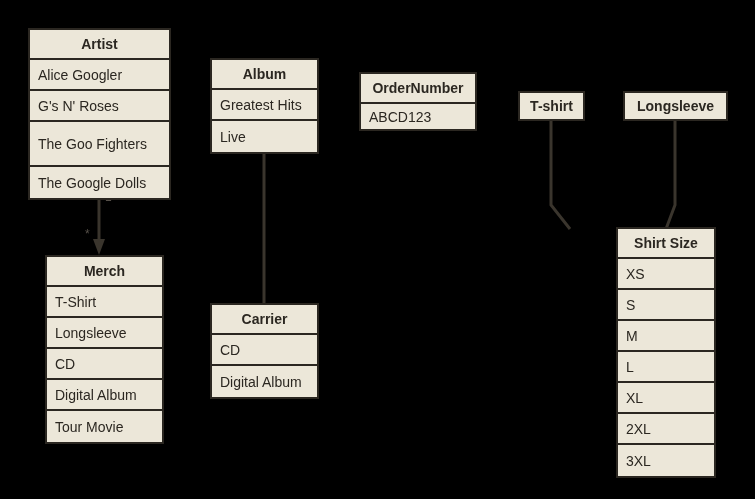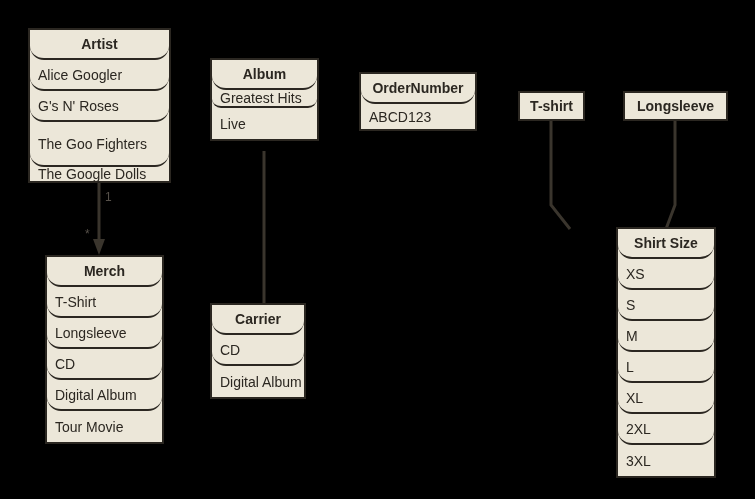--- a/index.html
+++ b/index.html
@@ -26,21 +26,20 @@
     background: #ece7d9;
     color: #2b2721;
     font-size: 14px;
     line-height: 1;
     display: flex;
     align-items: center;
     padding: 0 8px;
     border-bottom: 2px solid #2b2721;
     white-space: nowrap;
     overflow: hidden;
-    border-radius: 14px;
   }
   .row:last-child { border-bottom: none; }
   .row.header {
     font-weight: bold;
     justify-content: center;
     padding: 0 10px;
   }
   .row.single { border-bottom: none; }
   svg.links {
     position: absolute;
@@ -85,39 +84,39 @@
   </svg>
 
   <div class="mult" style="left:105px; top:191px;">1</div>
   <div class="mult" style="left:85px; top:228px;">*</div>
 
   <div class="entity" style="left:28px; top:28px; width:143px;">
     <div class="row header" style="height:30px;">Artist</div>
     <div class="row" style="height:31px;">Alice Googler</div>
     <div class="row" style="height:31px;">G's N' Roses</div>
     <div class="row" style="height:45px;">The Goo Fighters</div>
-    <div class="row" style="height:14px;">The Google Dolls</div>
+    <div class="row" style="height:31px;">The Google Dolls</div>
   </div>
 
   <div class="entity" style="left:45px; top:255px; width:119px;">
     <div class="row header" style="height:30px;">Merch</div>
     <div class="row" style="height:31px;">T-Shirt</div>
     <div class="row" style="height:31px;">Longsleeve</div>
     <div class="row" style="height:31px;">CD</div>
     <div class="row" style="height:31px;">Digital Album</div>
     <div class="row" style="height:31px;">Tour Movie</div>
   </div>
 
   <div class="entity" style="left:210px; top:58px; width:109px;">
     <div class="row header" style="height:30px;">Album</div>
-    <div class="row" style="height:18px;">Greatest Hits</div>
+    <div class="row" style="height:31px;">Greatest Hits</div>
     <div class="row" style="height:31px;">Live</div>
   </div>
 
-  <div class="entity" style="left:210px; top:303px; width:96px;">
+  <div class="entity" style="left:210px; top:303px; width:109px;">
     <div class="row header" style="height:30px;">Carrier</div>
     <div class="row" style="height:31px;">CD</div>
     <div class="row" style="height:31px;">Digital Album</div>
   </div>
 
   <div class="entity" style="left:359px; top:72px; width:118px;">
     <div class="row header" style="height:30px;">OrderNumber</div>
     <div class="row" style="height:25px;">ABCD123</div>
   </div>
 

